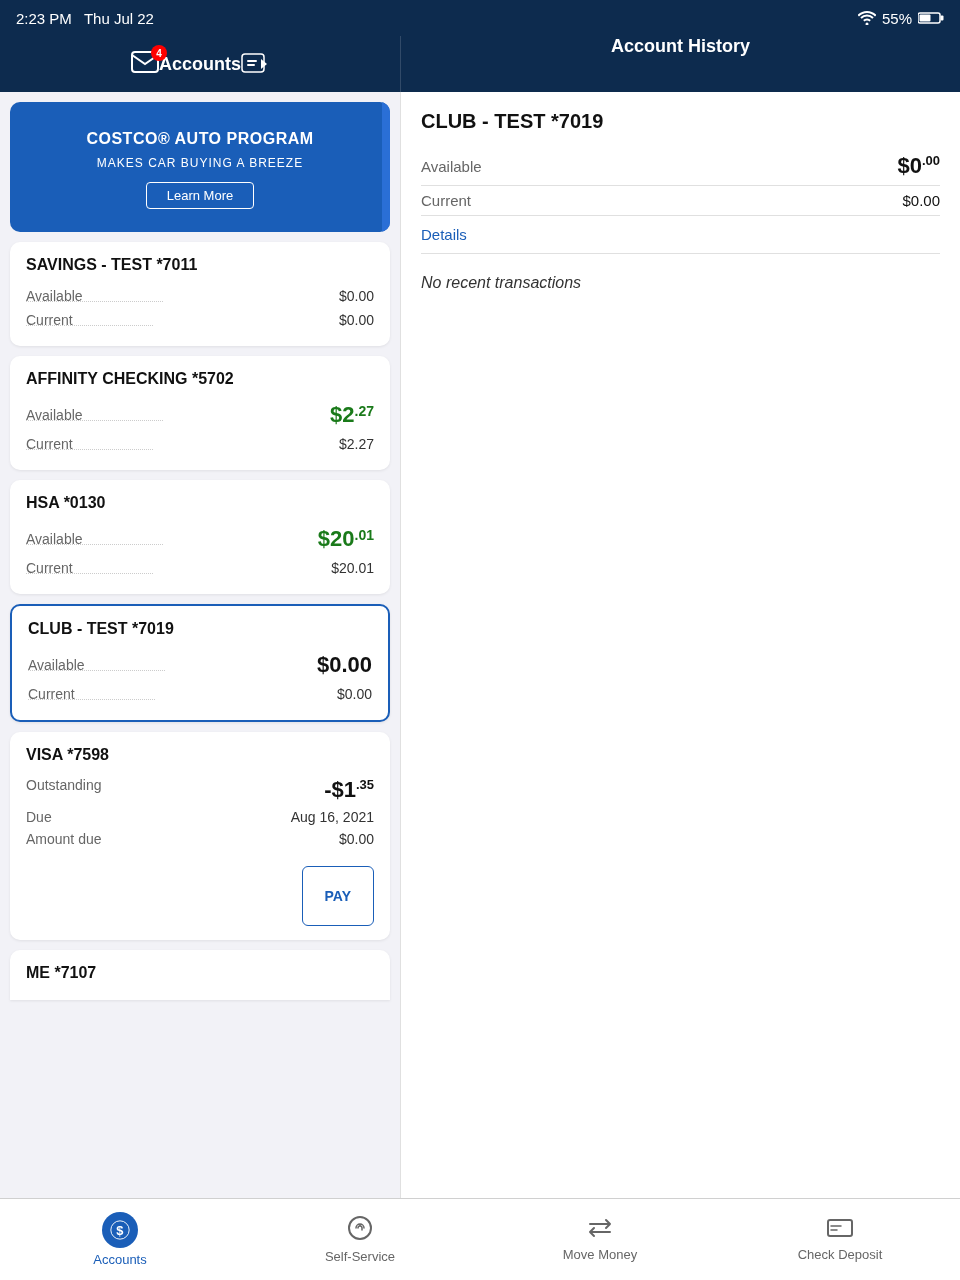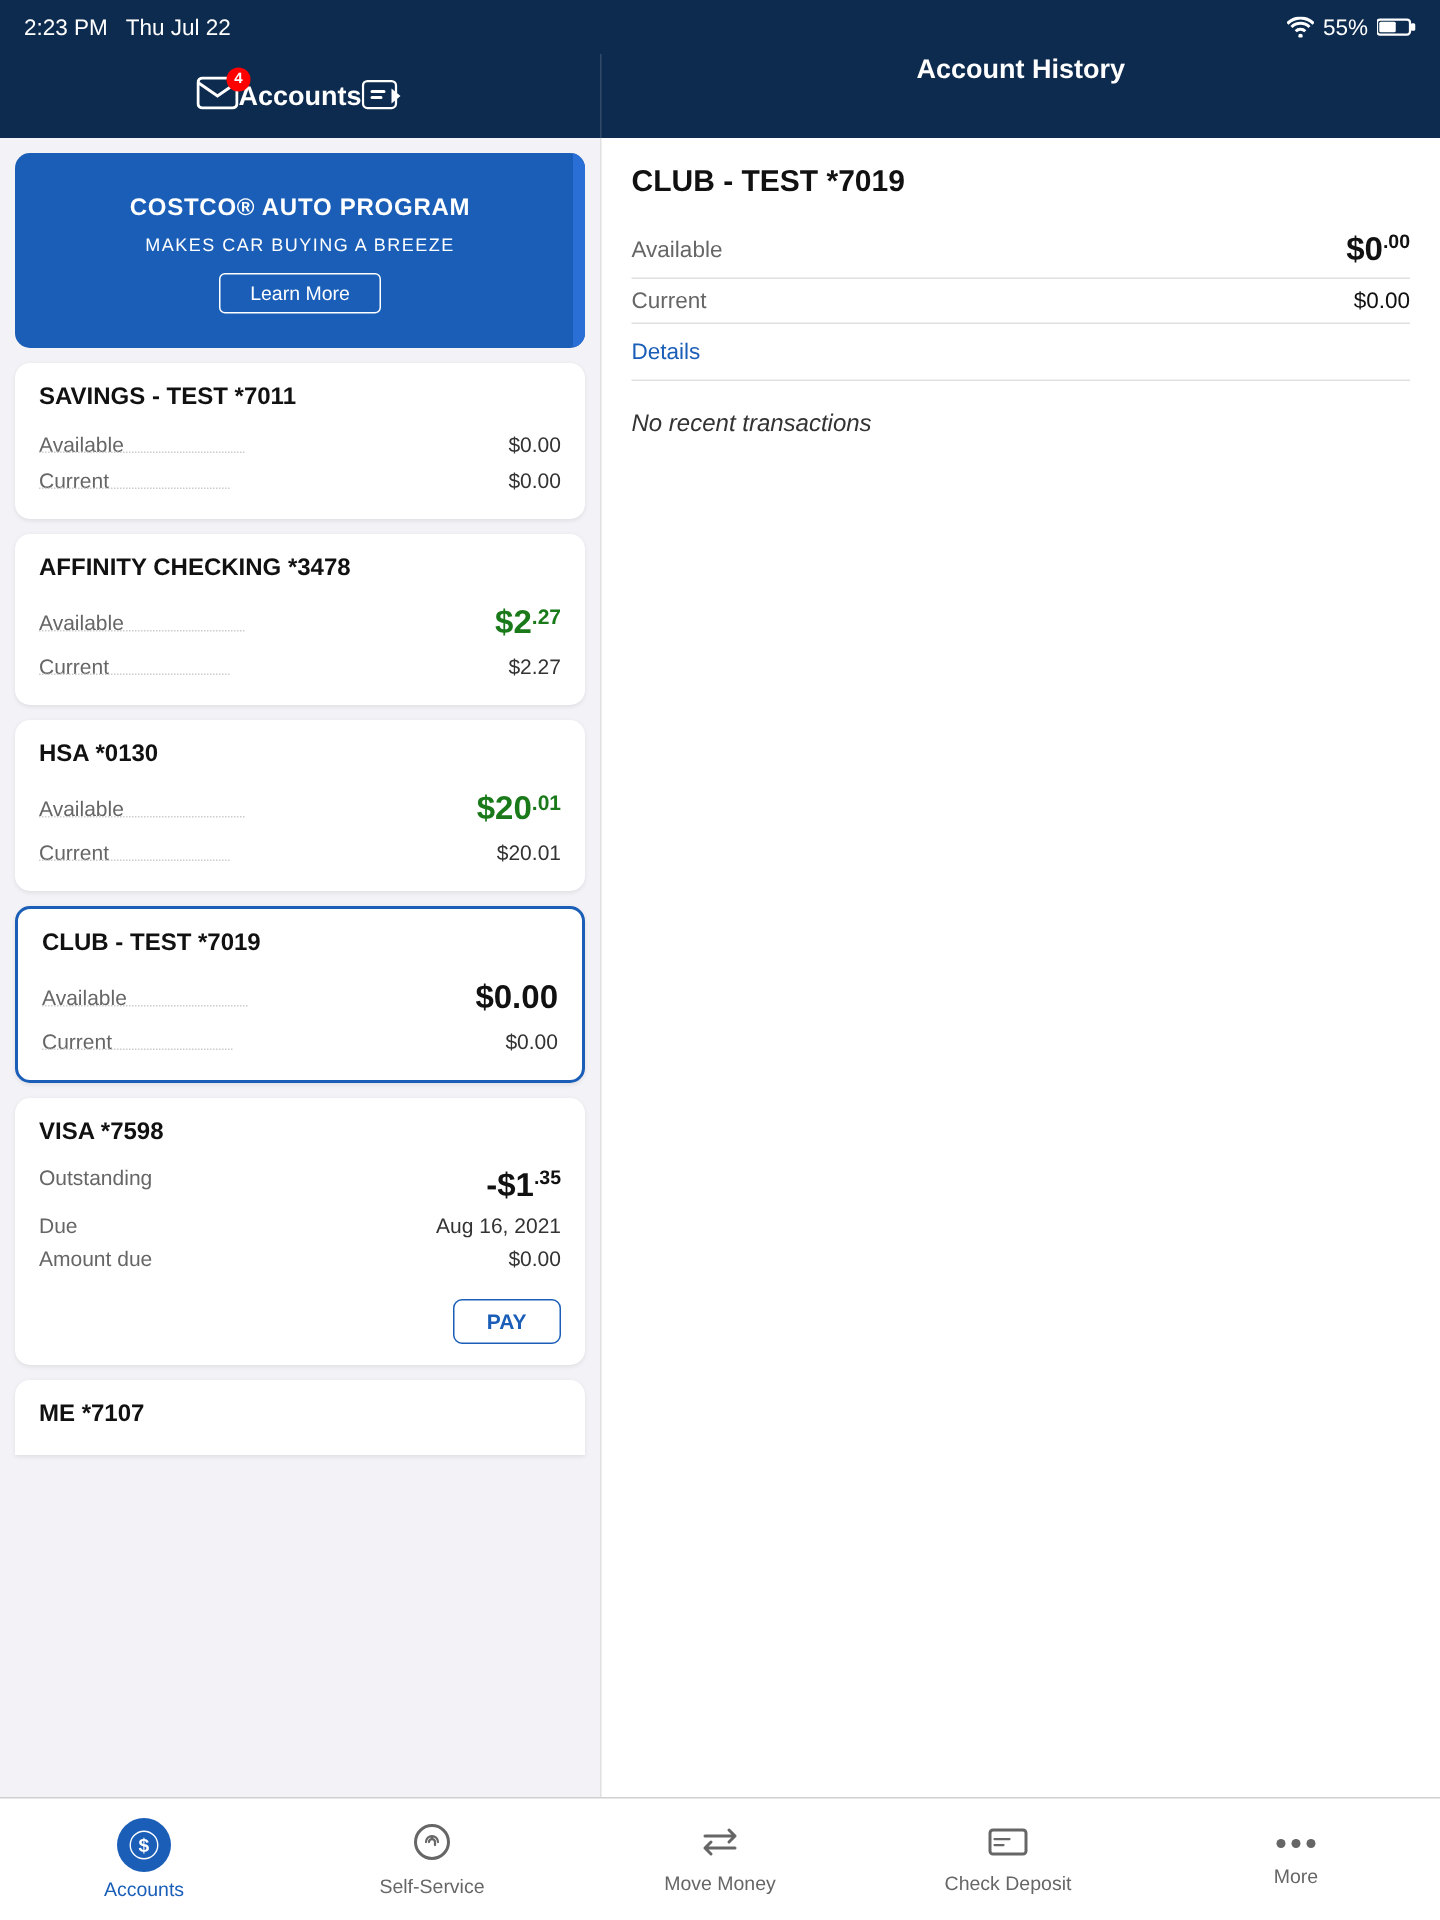--- a/index.html
+++ b/index.html
@@ -165,21 +165,21 @@
       justify-content: space-between;
       padding: 3px 0;
     }
     .visa-label { font-size: 14px; color: #666; }
     .visa-value { font-size: 14px; color: #333; }
     .visa-value.negative { color: #111; font-size: 22px; font-weight: 700; }
     .pay-btn {
       border: 1.5px solid #1a5eb8;
       background: white;
       color: #1a5eb8;
-      padding: 6px 22px;
+      padding: 21px 22px;
       border-radius: 6px;
       font-size: 14px;
       font-weight: 600;
       cursor: pointer;
       float: right;
       margin-top: 8px;
       text-align: right;
     }
 
     
@@ -370,21 +370,21 @@
         <span class="account-label">Available</span>
         <span class="account-value">$0.00</span>
       </div>
       <div class="account-row">
         <span class="account-label">Current</span>
         <span class="account-value">$0.00</span>
       </div>
     </div>
 
     <div class="account-card">
-      <div class="account-name">AFFINITY CHECKING *3478</div>
+      <div class="account-name">AFFINITY CHECKING *5702</div>
       <div class="account-row">
         <span class="account-label">Available</span>
         <span class="account-value highlight">
           <span style="font-size:22px;font-weight:700;color:#1a7a1a;">$2</span><sup style="color:#1a7a1a;font-size:14px;">.27</sup>
         </span>
       </div>
       <div class="account-row">
         <span class="account-label">Current</span>
         <span class="account-value">$2.27</span>
       </div>
@@ -508,24 +508,14 @@
     <div>
       <svg width="28" height="22" viewBox="0 0 28 22" fill="none">
         <rect x="2" y="3" width="24" height="16" rx="2" stroke="#666" stroke-width="2"></rect>
         <line x1="5" y1="9" x2="15" y2="9" stroke="#666" stroke-width="1.5" stroke-linecap="round"></line>
         <line x1="5" y1="13" x2="11" y2="13" stroke="#666" stroke-width="1.5" stroke-linecap="round"></line>
       </svg>
     </div>
     <span class="nav-label">Check Deposit</span>
   </div>
 
-  <div class="nav-item">
-    <div>
-      <svg width="28" height="10" viewBox="0 0 28 10" fill="#666">
-        <circle cx="4" cy="5" r="3"></circle>
-        <circle cx="14" cy="5" r="3"></circle>
-        <circle cx="24" cy="5" r="3"></circle>
-      </svg>
-    </div>
-    <span class="nav-label">More</span>
-  </div>
 
 </div>
 
 </body></html>

